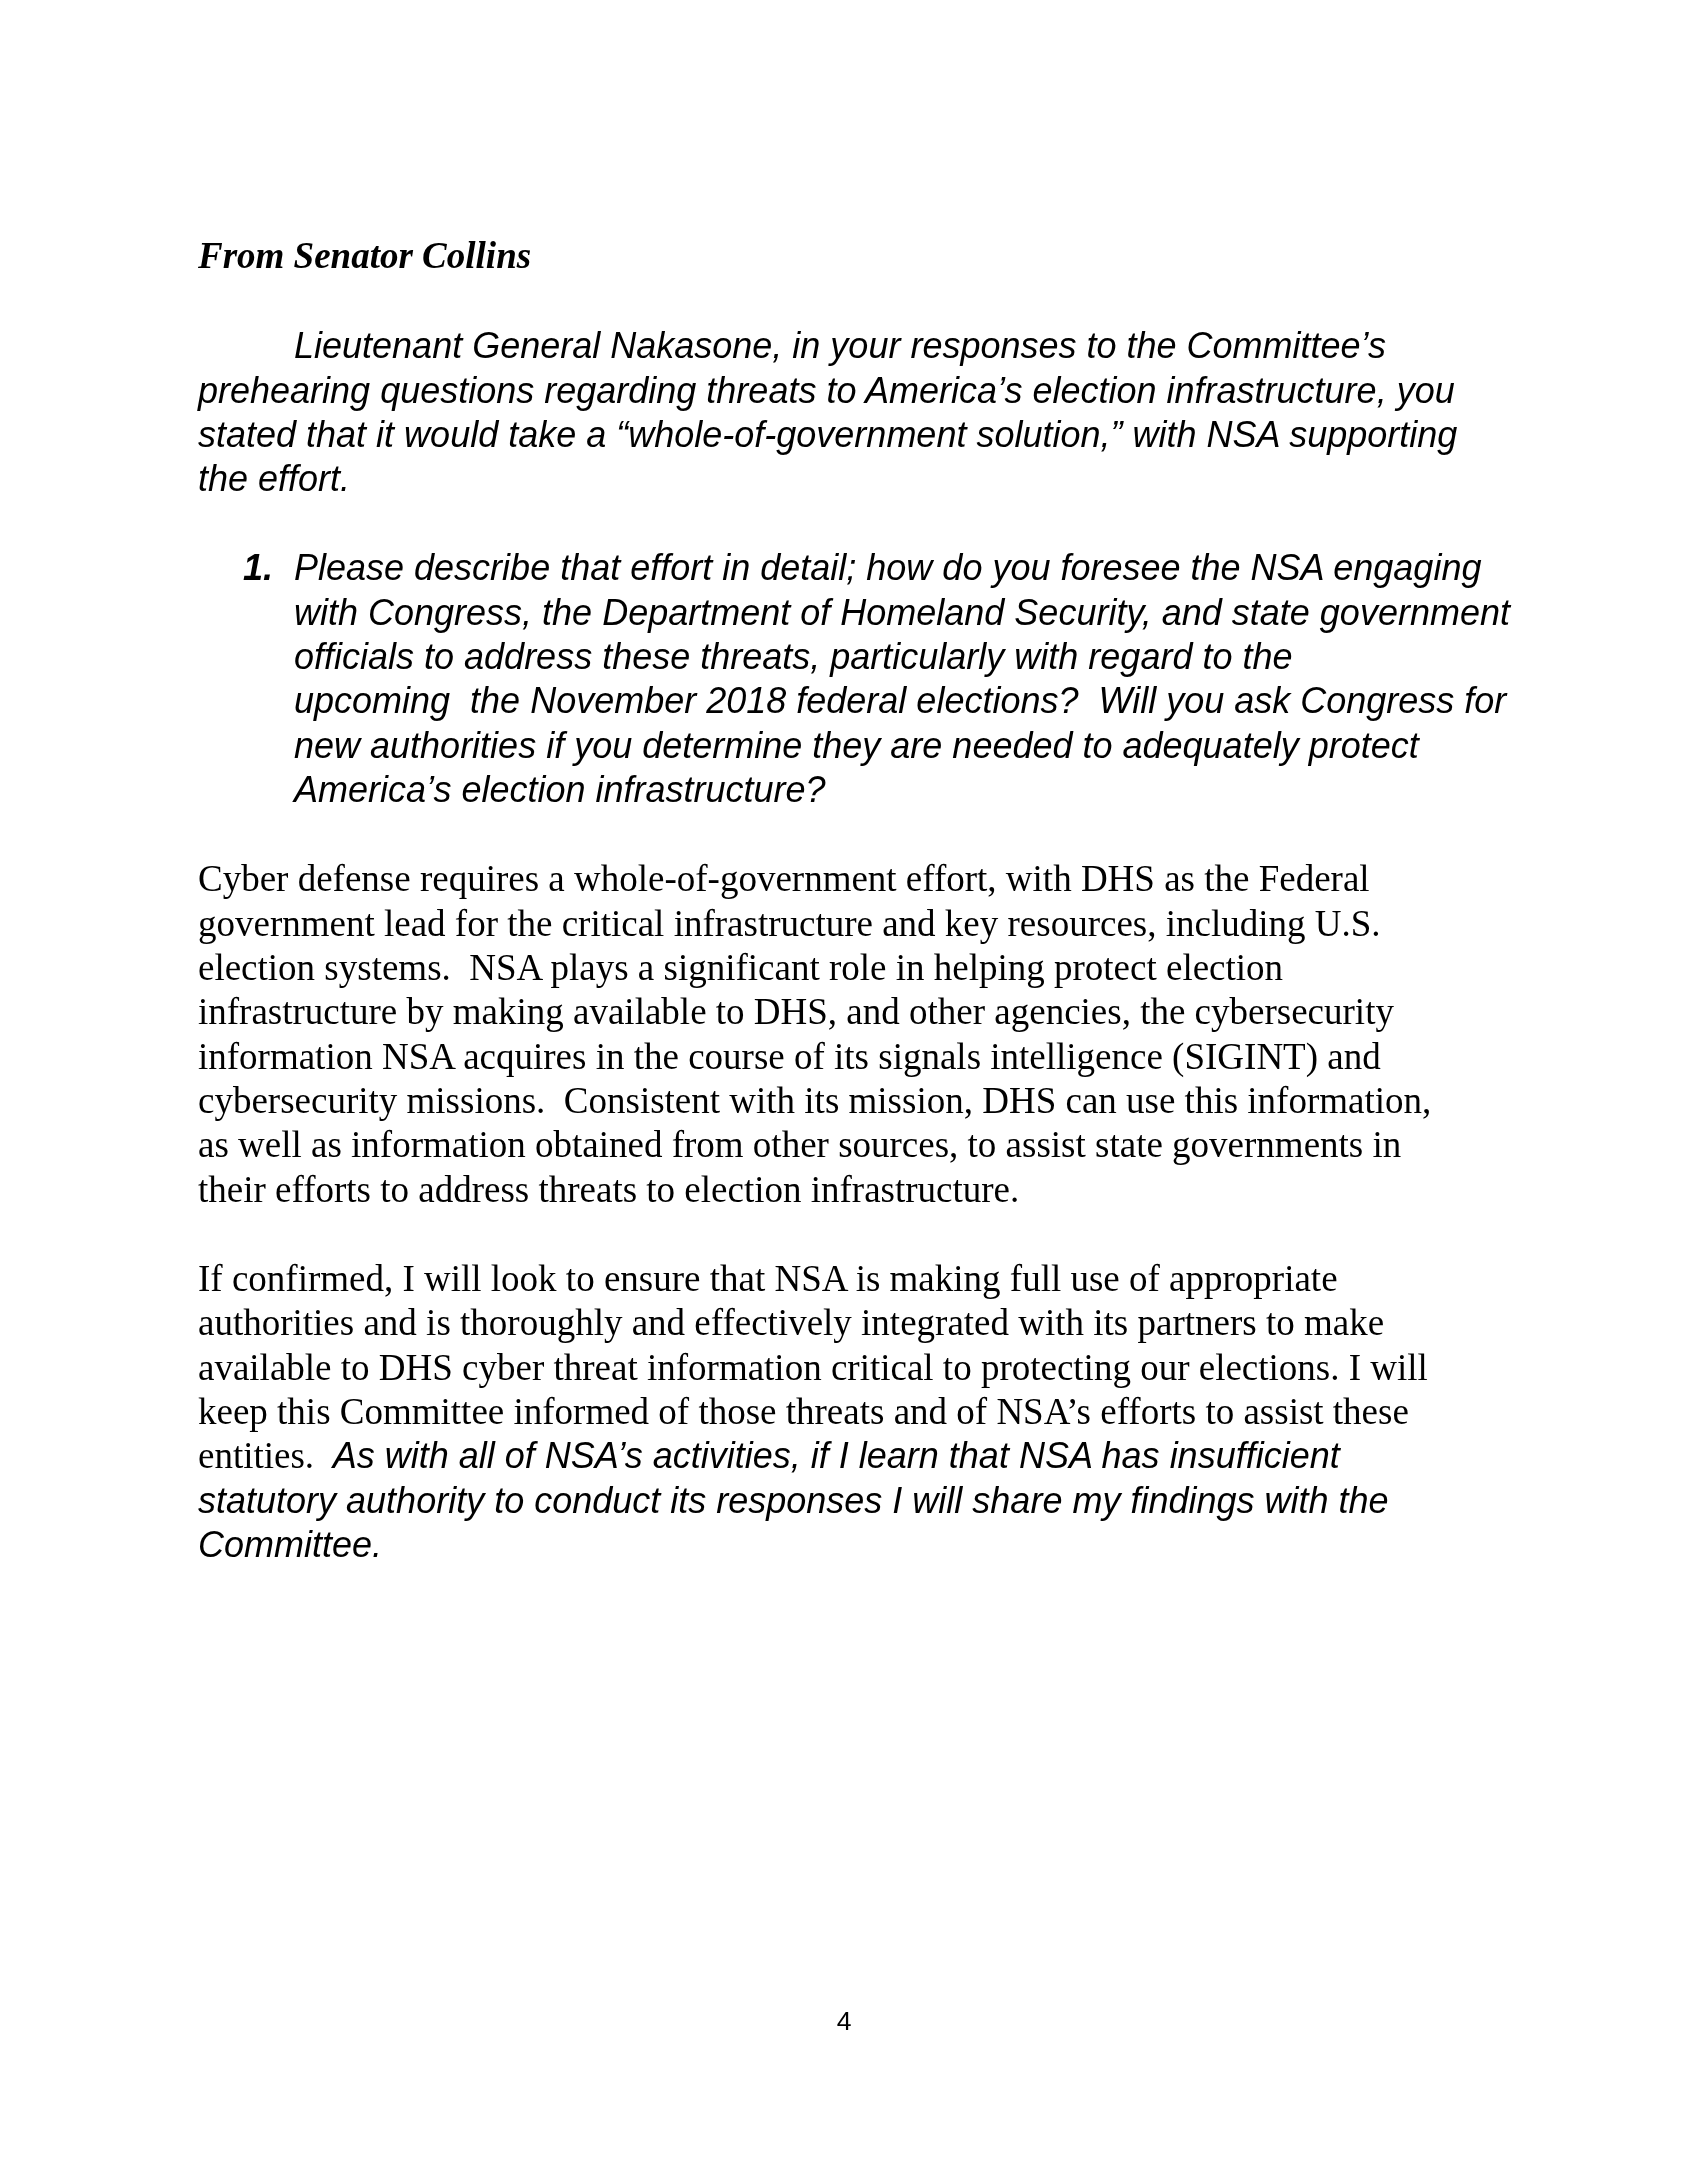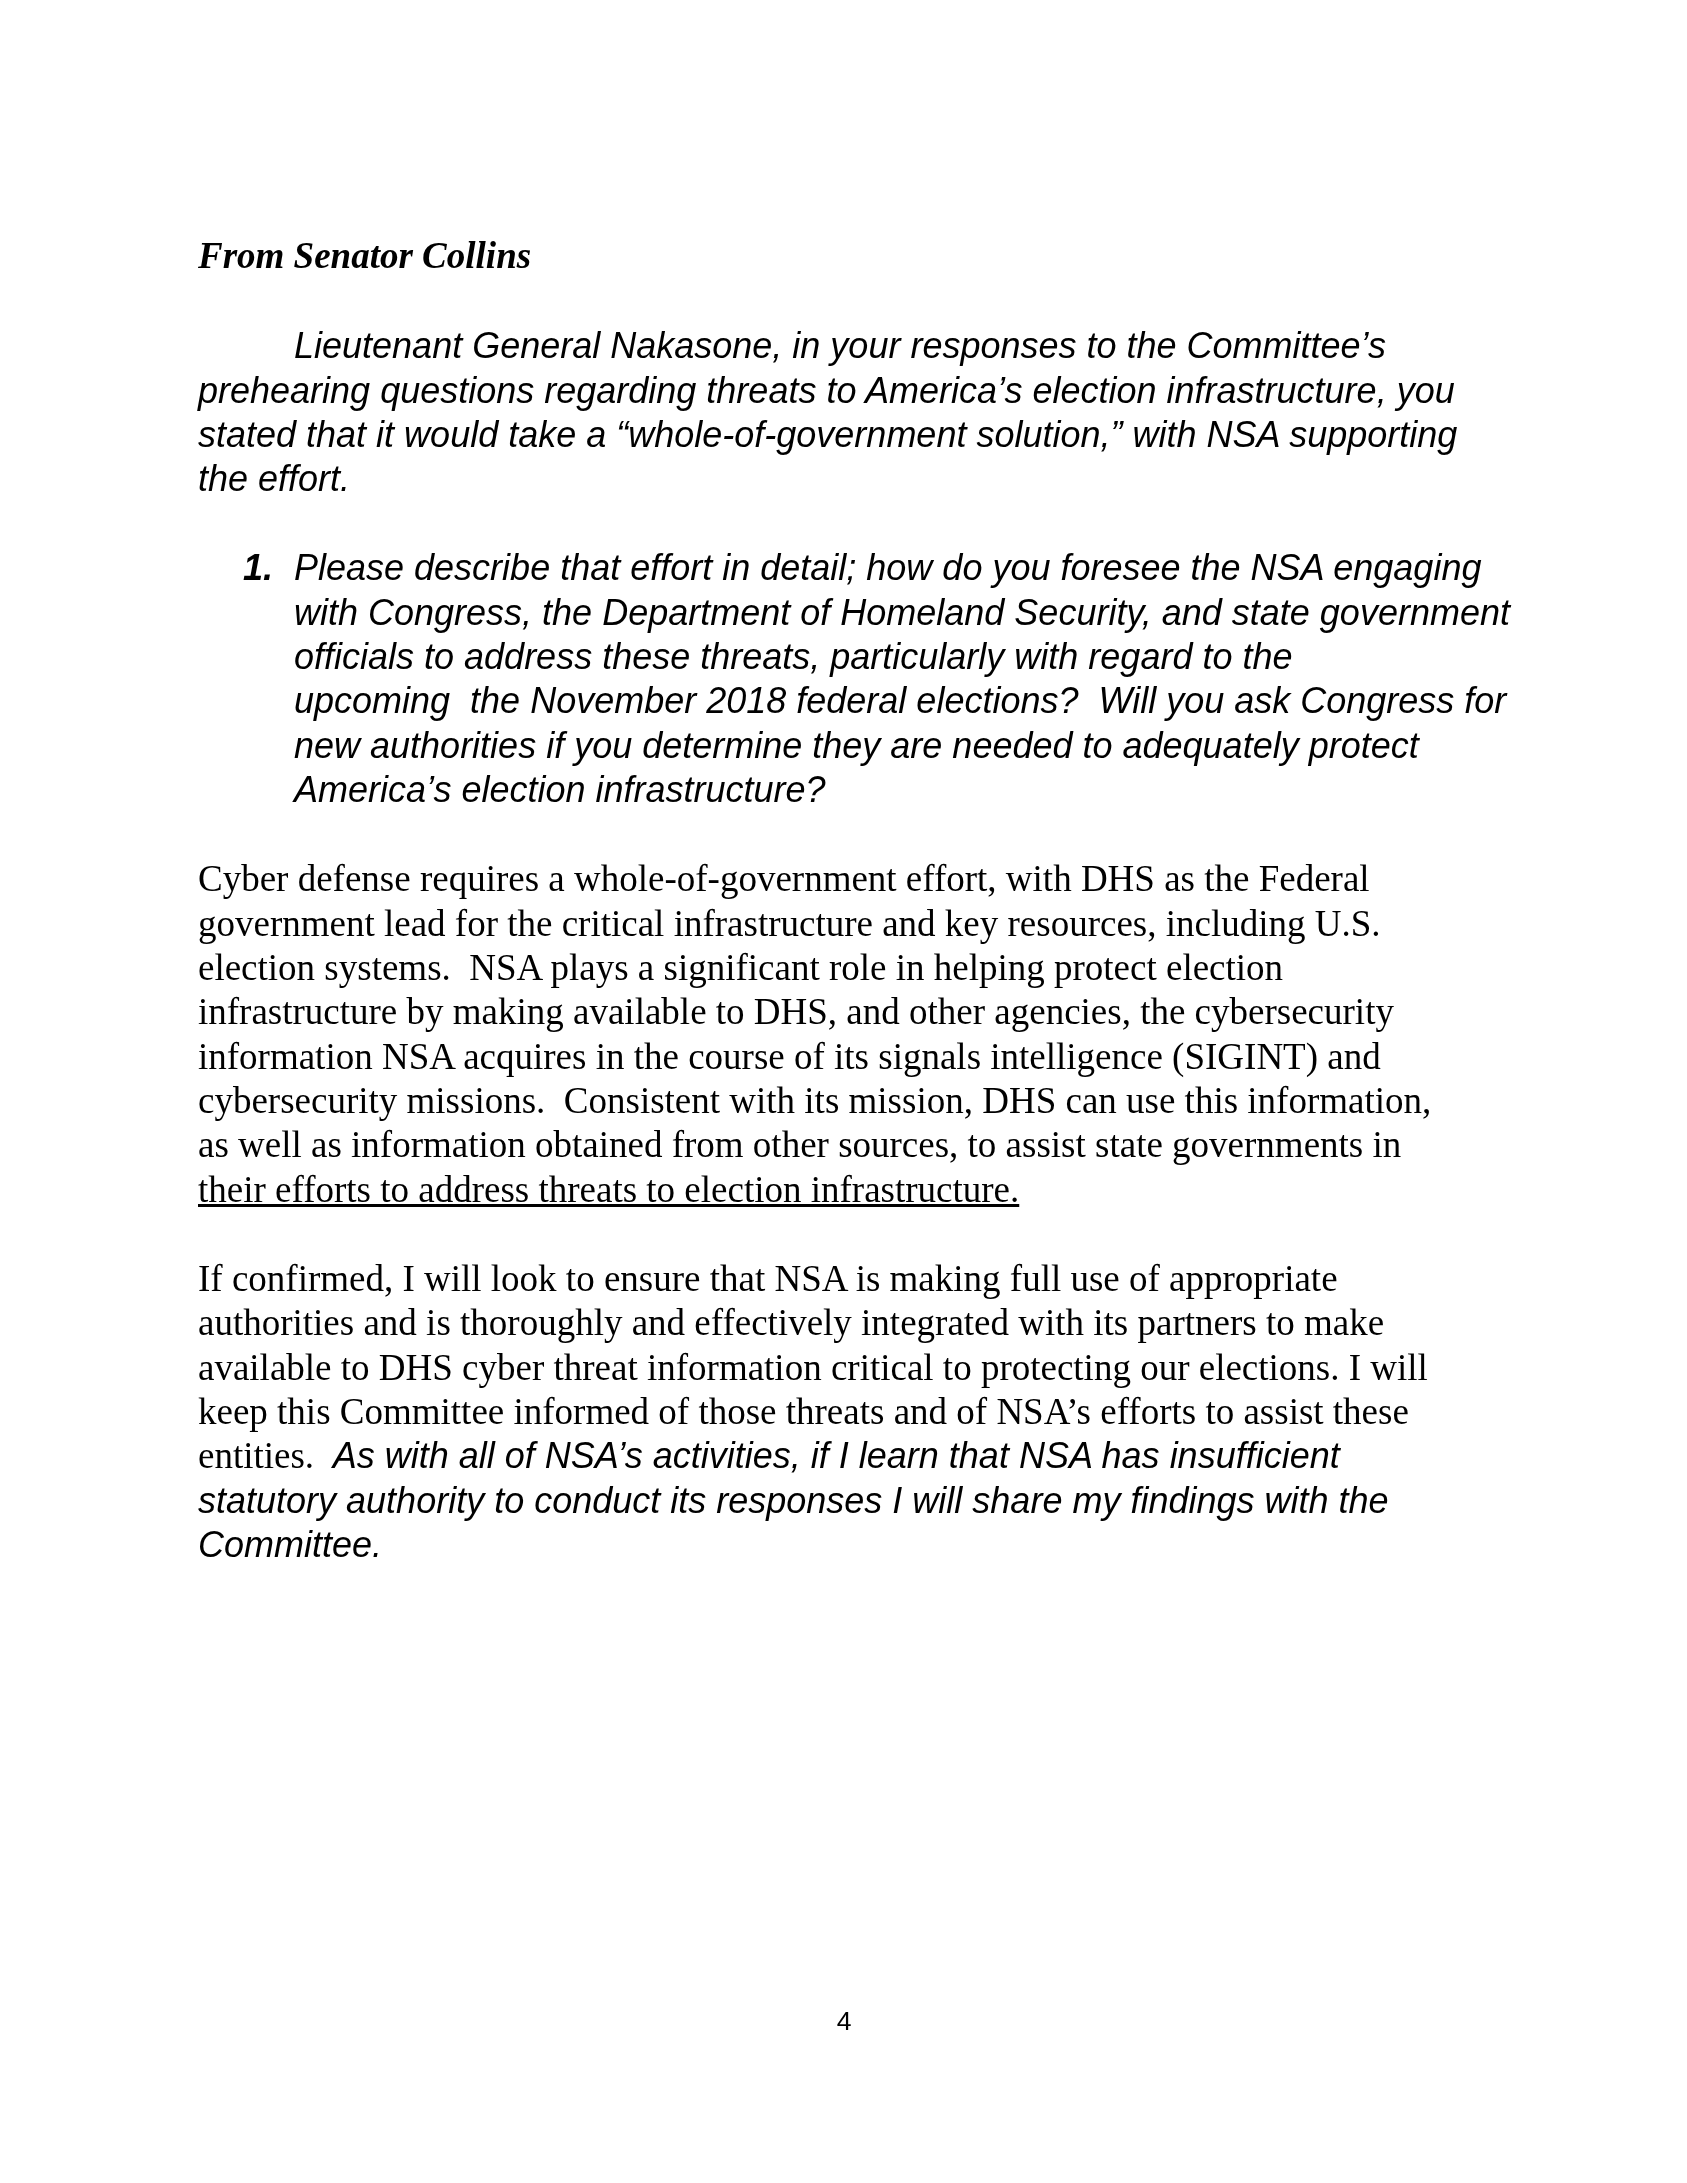--- a/index.html
+++ b/index.html
@@ -77,21 +77,21 @@
   </div>
 
   <div>
     <div class="line" style="left:198px; top:857px;">Cyber defense requires a whole-of-government effort, with DHS as the Federal</div>
     <div class="line" style="left:198px; top:902px;">government lead for the critical infrastructure and key resources, including U.S.</div>
     <div class="line" style="left:198px; top:946px;">election systems.  NSA plays a significant role in helping protect election</div>
     <div class="line" style="left:198px; top:990px;">infrastructure by making available to DHS, and other agencies, the cybersecurity</div>
     <div class="line" style="left:198px; top:1035px;">information NSA acquires in the course of its signals intelligence (SIGINT) and</div>
     <div class="line" style="left:198px; top:1079px;">cybersecurity missions.  Consistent with its mission, DHS can use this information,</div>
     <div class="line" style="left:198px; top:1123px;">as well as information obtained from other sources, to assist state governments in</div>
-    <div class="line" style="left:198px; top:1168px;text-decoration:underline;">their efforts to address threats to election infrastructure.</div>
+    <div class="line" style="left:198px; top:1168px;">their efforts to address threats to election infrastructure.</div>
   </div>
 
   <div>
     <div class="line" style="left:198px; top:1257px;">If confirmed, I will look to ensure that NSA is making full use of appropriate</div>
     <div class="line" style="left:198px; top:1301px;">authorities and is thoroughly and effectively integrated with its partners to make</div>
     <div class="line" style="left:198px; top:1346px;">available to DHS cyber threat information critical to protecting our elections. I will</div>
     <div class="line" style="left:198px; top:1390px;">keep this Committee informed of those threats and of NSA’s efforts to assist these</div>
     <div class="line" style="left:198px; top:1434px;"><span>entities.  </span><span class="sans">As with all of NSA’s activities, if I learn that NSA has insufficient</span></div>
     <div class="line sans" style="left:198px; top:1479px;">statutory authority to conduct its responses I will share my findings with the</div>
     <div class="line sans" style="left:198px; top:1523px;">Committee.</div>

